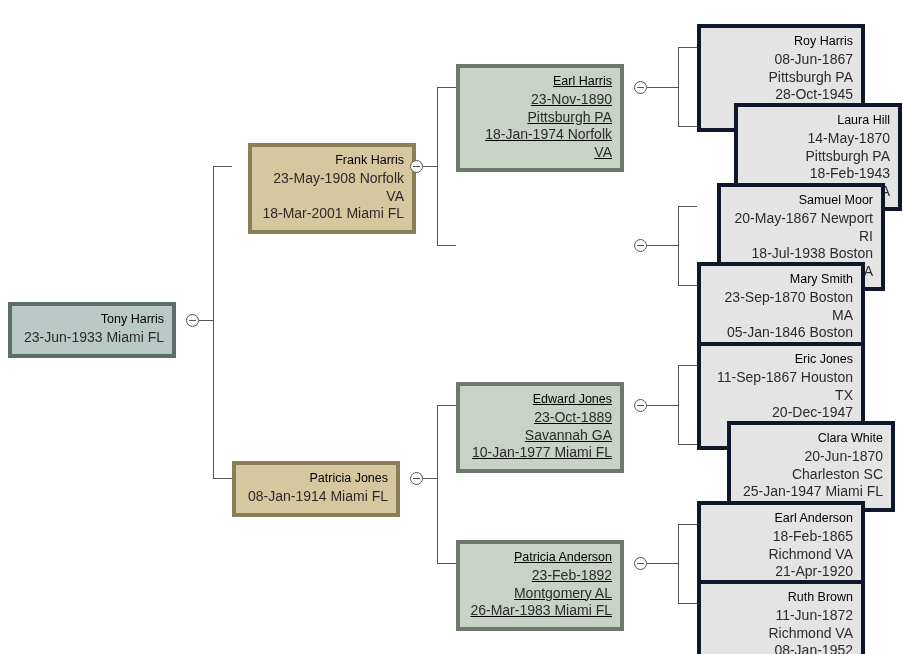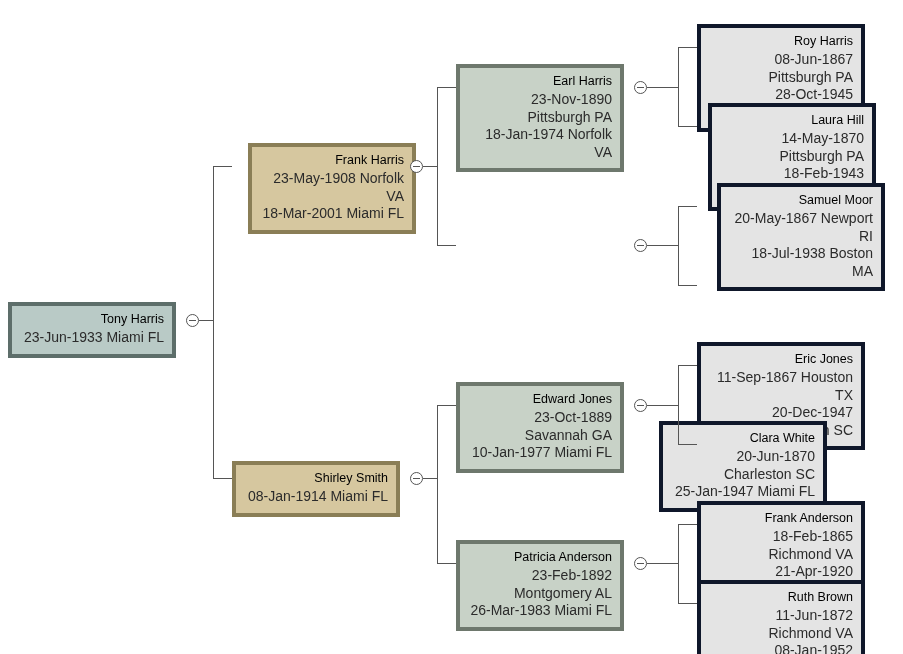--- a/index.html
+++ b/index.html
@@ -26,20 +26,21 @@
     background: #b9cac6;
     border-color: #5d6e6a;
   }
   .card.tan {
     background: #d6c79f;
     border-color: #8a7e56;
   }
   .card.green {
     background: #c8d2c7;
     border-color: #6e786d;
+    text-decoration: underline;
   }
   .name {
     font-size: 12.5px;
     color: #000;
     margin-bottom: 3px;
   }
   .meta {
     font-size: 14px;
     color: #2b2b2b;
     line-height: 1.25;
@@ -77,21 +78,21 @@
     <div class="meta">23-Jun-1933 Miami FL</div>
   </div>
 
   <div class="card tan" style="left:248px; top:143px;">
     <div class="name">Frank Harris</div>
     <div class="meta">23-May-1908 Norfolk VA</div>
     <div class="meta">18-Mar-2001 Miami FL</div>
   </div>
 
   <div class="card tan" style="left:232px; top:461px;">
-    <div class="name">Shirley Smith</div>
+    <div class="name">Patricia Jones</div>
     <div class="meta">08-Jan-1914 Miami FL</div>
   </div>
 
   <div class="card green" style="left:456px; top:64px;">
     <div class="name">Earl Harris</div>
     <div class="meta">23-Nov-1890 Pittsburgh PA</div>
     <div class="meta">18-Jan-1974 Norfolk VA</div>
   </div>
   <div class="card green" style="left:456px; top:382px;">
     <div class="name">Edward Jones</div>
@@ -102,42 +103,47 @@
     <div class="name">Patricia Anderson</div>
     <div class="meta">23-Feb-1892 Montgomery AL</div>
     <div class="meta">26-Mar-1983 Miami FL</div>
   </div>
 
   <div class="card" style="left:697px; top:24px;">
     <div class="name">Roy Harris</div>
     <div class="meta">08-Jun-1867 Pittsburgh PA</div>
     <div class="meta">28-Oct-1945 Pittsburgh PA</div>
   </div>
-  <div class="card" style="left:708px; top:103px;">
+  <div class="card" style="left:734px; top:103px;">
     <div class="name">Laura Hill</div>
     <div class="meta">14-May-1870 Pittsburgh PA</div>
     <div class="meta">18-Feb-1943 Pittsburgh PA</div>
   </div>
   <div class="card" style="left:697px; top:183px;margin-left:20px;">
     <div class="name">Samuel Moor</div>
     <div class="meta">20-May-1867 Newport RI</div>
     <div class="meta">18-Jul-1938 Boston MA</div>
   </div>
+  <div class="card" style="left:697px; top:262px;">
+    <div class="name">Mary Smith</div>
+    <div class="meta">23-Sep-1870 Boston MA</div>
+    <div class="meta">05-Jan-1846 Boston MA</div>
+  </div>
   <div class="card" style="left:697px; top:342px;">
     <div class="name">Eric Jones</div>
     <div class="meta">11-Sep-1867  Houston TX</div>
     <div class="meta">20-Dec-1947 Charleston SC</div>
   </div>
-  <div class="card" style="left:659px; top:421px;">
+  <div class="card" style="left:727px; top:421px;">
     <div class="name">Clara White</div>
     <div class="meta">20-Jun-1870 Charleston SC</div>
     <div class="meta">25-Jan-1947 Miami FL</div>
   </div>
   <div class="card" style="left:697px; top:501px;">
-    <div class="name">Frank Anderson</div>
+    <div class="name">Earl Anderson</div>
     <div class="meta">18-Feb-1865 Richmond VA</div>
     <div class="meta">21-Apr-1920 Montgomery AL</div>
   </div>
   <div class="card" style="left:697px; top:580px;">
     <div class="name">Ruth Brown</div>
     <div class="meta">11-Jun-1872 Richmond VA</div>
     <div class="meta">08-Jan-1952 Montgomery AL</div>
   </div>
 
   <div class="knob" style="left:186px; top:314px;"></div>

